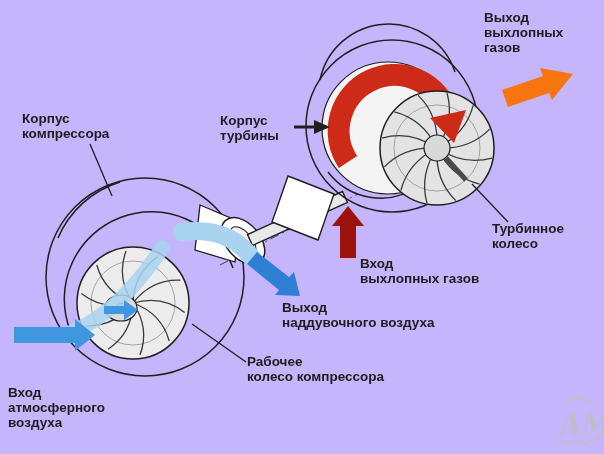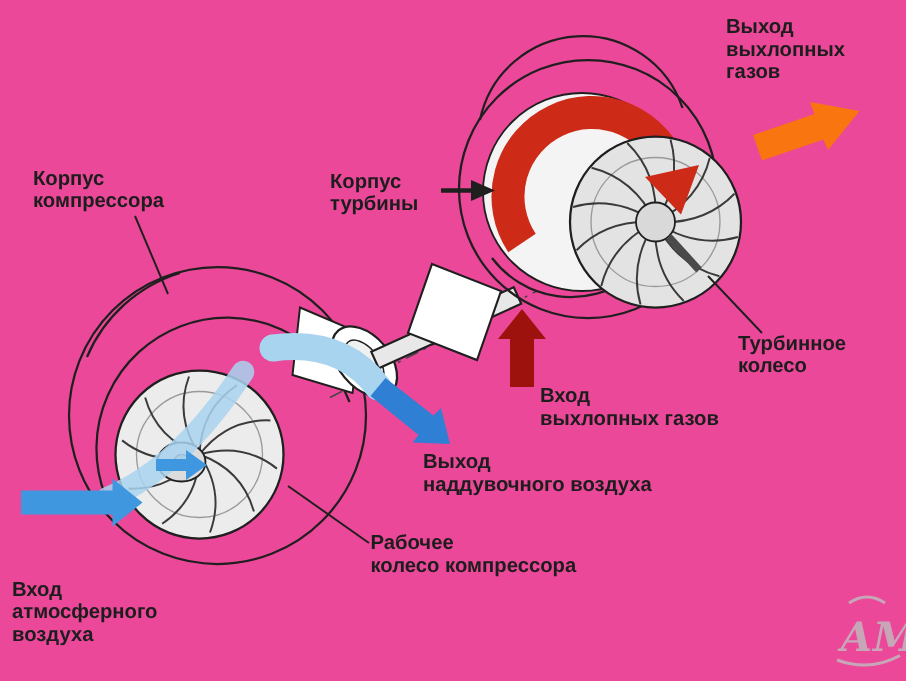--- a/index.html
+++ b/index.html
@@ -1,19 +1,19 @@
 <!DOCTYPE html>
 <html><head>
 <meta charset="utf-8">
 <style>
   html,body{margin:0;padding:0;background:#ffffff;}
   .page{
     position:relative;
     width:604px;height:454px;
-    background:#ec4899;
+    background:#c4b5fd;
     font-family:"Liberation Sans", sans-serif;
     overflow:hidden;
   }
   svg{position:absolute;left:0;top:0;}
   .lbl{font:700 13.5px "Liberation Sans", sans-serif; fill:#1d1d1d;}
   .outline{stroke:#1f1f1f; fill:none; stroke-width:1.5;}
   .leader{stroke:#1f1f1f; stroke-width:1.3; fill:none;}
   .wm{font:italic 700 27px "DejaVu Serif", serif; fill:#bfbfbf;}
 </style>
 </head>

